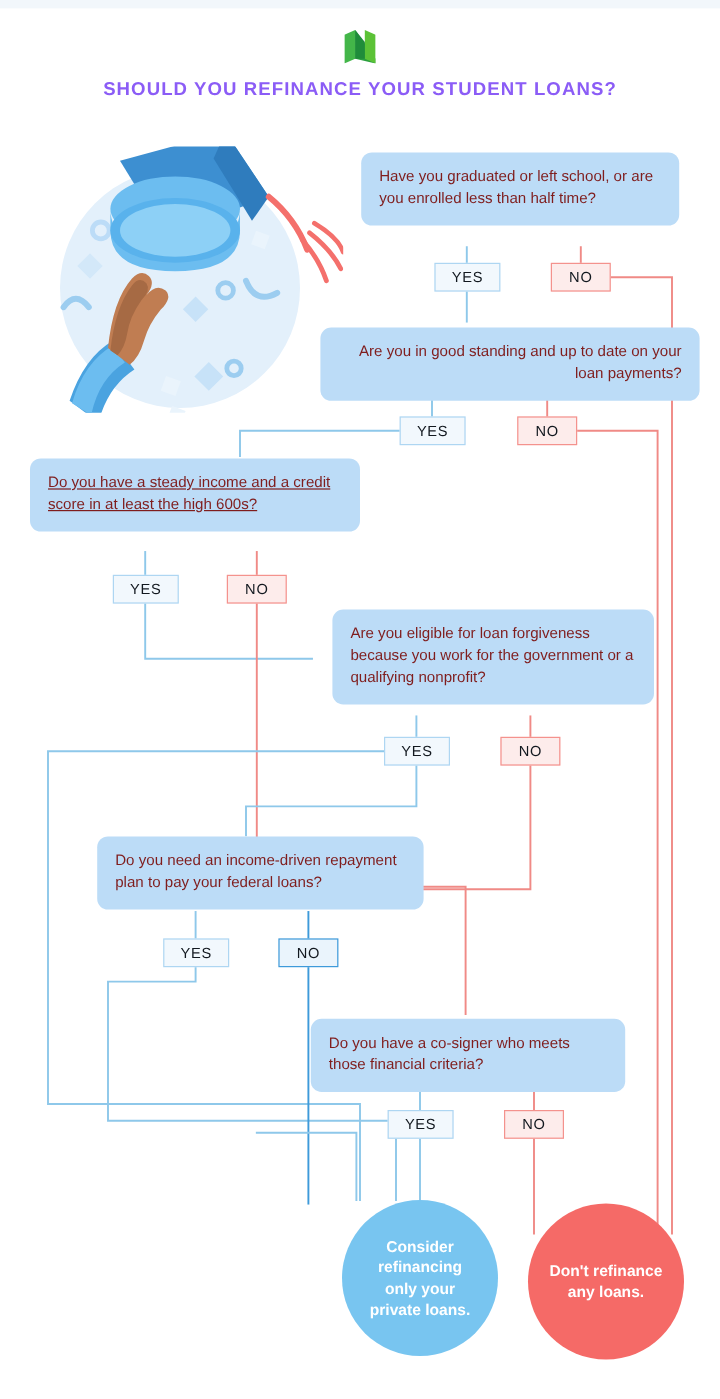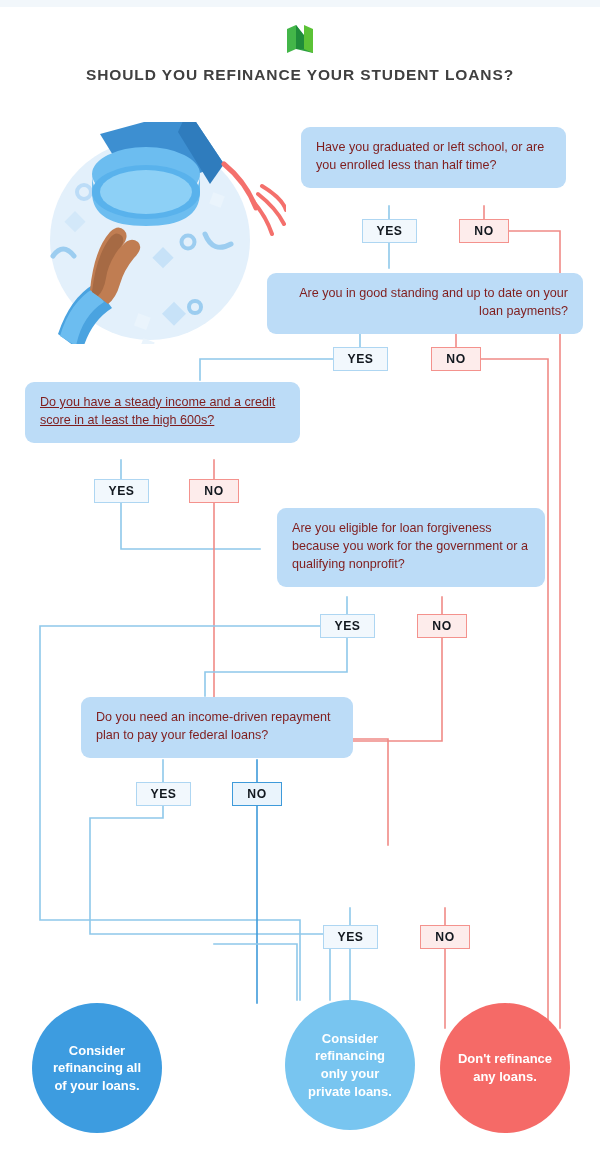--- a/index.html
+++ b/index.html
@@ -34,21 +34,21 @@
 
   
   .title {
     position: absolute;
     left: 0; top: 66px;
     width: 600px;
     text-align: center;
     font-size: 15.5px;
     font-weight: bold;
     letter-spacing: 0.9px;
-    color: #404040;
+    color: #8b5cf6;
   }
 
   
   .illus { position: absolute; left: 28px; top: 122px; width: 258px; height: 222px; }
 
   
   .wires { position: absolute; left: 0; top: 0; width: 600px; height: 1166px; }
 
   
   .qbox {
@@ -61,21 +61,21 @@
     color: #7f1d1d;
   }
 
   
   .chip {
     position: absolute;
     display: flex;
     align-items: center;
     justify-content: center;
     font-size: 12.2px;
-    font-weight: bold;
+    font-weight: normal;
     letter-spacing: 0.6px;
     color: #12181f;
     height: 24px;
     border-width: 1.6px;
     border-style: solid;
   }
   .chip.yes { background: #f2f8fd; border-color: #aed6f2; }
   .chip.no-red { background: #fdeceb; border-color: #f4928d; }
   .chip.no-blue { background: #eaf4fc; border-color: #3e9ada; }
 
@@ -215,20 +215,23 @@
   </div>
 
   <div class="qbox" style="left:257px; top:508px; width:268px;margin-left:20px;">
     <span>Are you eligible for loan forgiveness because you work for the government or a qualifying nonprofit?</span>
   </div>
 
   <div class="qbox" style="left:69px; top:697px; width:272px;margin-left:12px;">
     <span>Do you need an income-driven repayment plan to pay your federal loans?</span>
   </div>
 
+  <div class="qbox" style="left:259px; top:849px; width:262px;">
+    <span>Do you have a co-signer who meets those financial criteria?</span>
+  </div>
 
   <div class="chip yes" style="left:362px; top:219px; width:55px;">
     <span>YES</span>
   </div>
   <div class="chip no-red" style="left:459px; top:219px; width:50px;">
     <span>NO</span>
   </div>
 
   <div class="chip yes" style="left:333px; top:347px; width:55px;">
     <span>YES</span>
@@ -258,23 +261,20 @@
     <span>NO</span>
   </div>
 
   <div class="chip yes" style="left:323px; top:925px; width:55px;">
     <span>YES</span>
   </div>
   <div class="chip no-red" style="left:420px; top:925px; width:50px;">
     <span>NO</span>
   </div>
 
-  <div class="circle" style="left:32px; top:1003px; width:130px; height:130px; background:#3d9ce0;">
-    <span>Consider refinancing all of your loans.</span>
-  </div>
 
   <div class="circle" style="left:440px; top:1003px; width:130px; height:130px; background:#f56a67;">
     <span>Don't refinance any loans.</span>
   </div>
 
   <div class="circle" style="left:285px; top:1000px; width:130px; height:130px; background:#78c5f0;">
     <span>Consider refinancing only your private loans.</span>
   </div>
 
 </div>

